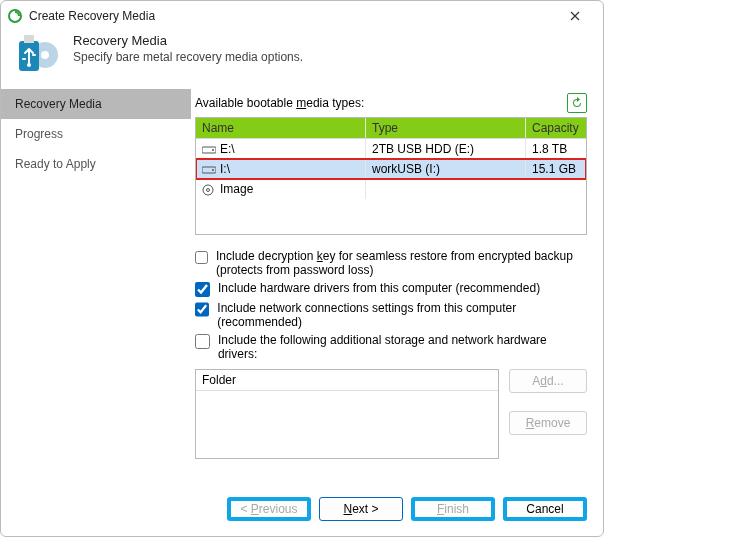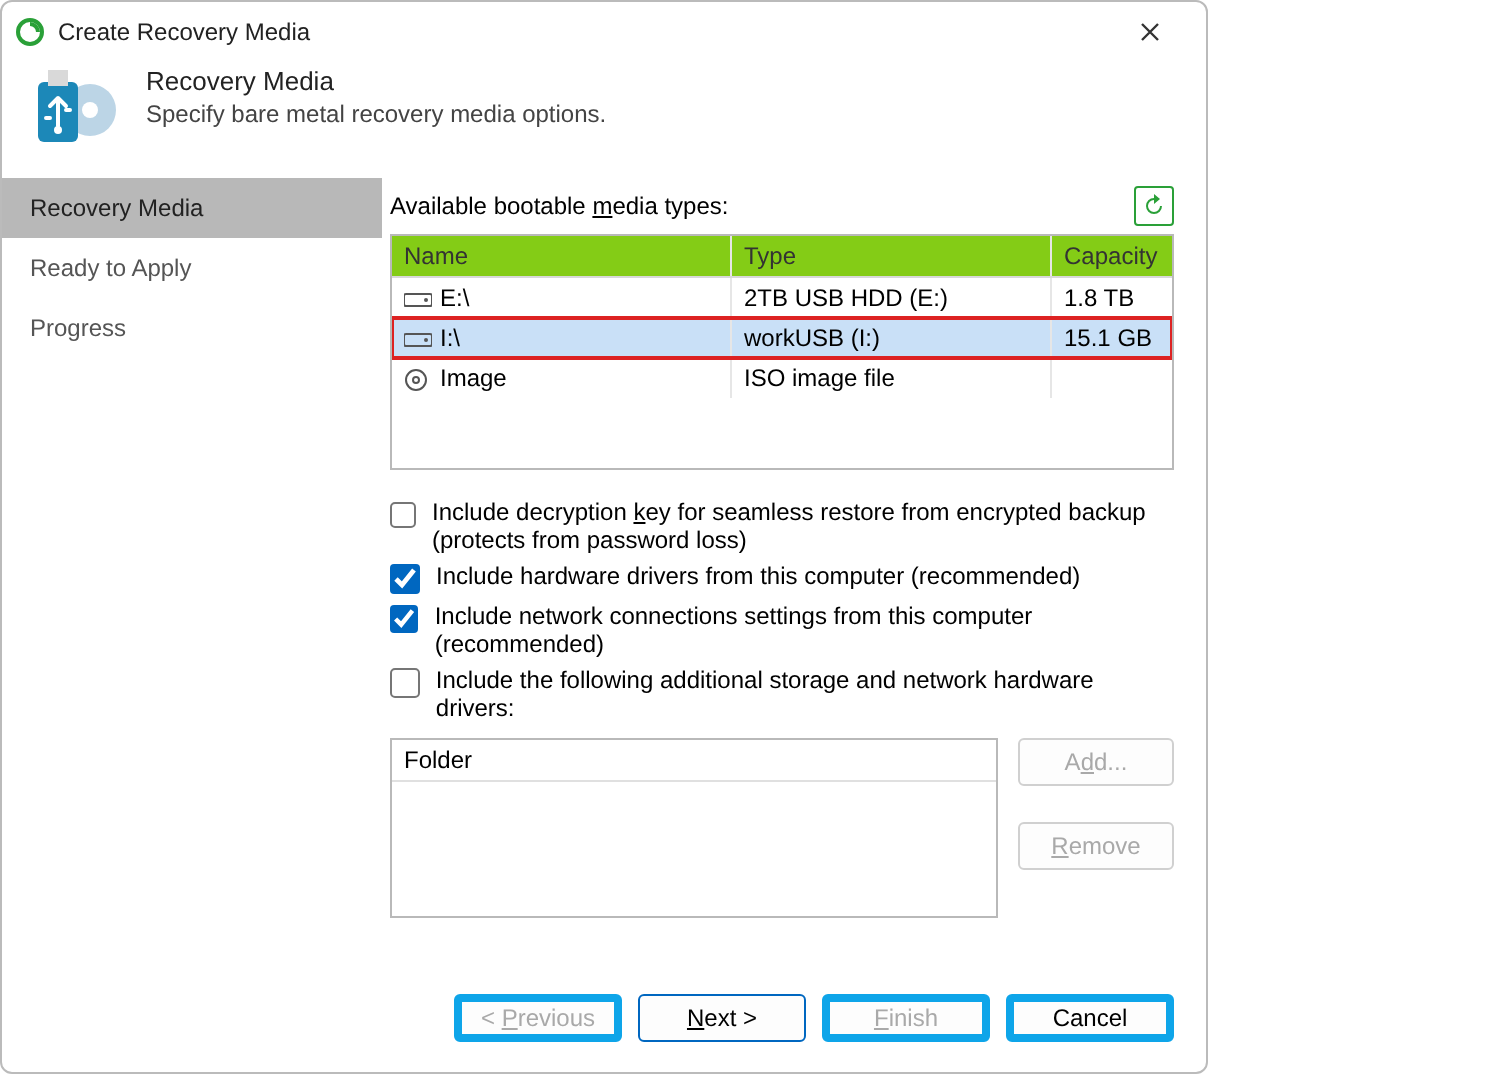--- a/index.html
+++ b/index.html
@@ -91,22 +91,22 @@
     </div>
     <div class="header-text">
       <div class="h-title">Recovery Media</div>
       <div class="h-sub">Specify bare metal recovery media options.</div>
     </div>
   </div>
 
   <div class="body">
     <div class="sidebar">
       <div class="nav-item active">Recovery Media</div>
+      <div class="nav-item">Progress</div>
       <div class="nav-item">Ready to Apply</div>
-      <div class="nav-item">Progress</div>
     </div>
 
     <div class="main">
       <div class="section-label">
         <span><span>Available bootable </span><span class="accel">m</span><span>edia types:</span></span>
         <div class="refresh-btn">
           <svg width="14" height="14" viewBox="0 0 14 14">
               <path d="M11 7 A4 4 0 1 1 7 3 L7 1 L10 3.5 L7 6 L7 4 A3 3 0 1 0 10 7" fill="#2aa038"></path>
             </svg>
         </div>
@@ -141,21 +141,20 @@
           <div class="col-cap">15.1 GB</div>
         </div>
         <div class="media-row">
           <div class="col-name">
             <span class="drive-icon"><svg width="12" height="12" viewBox="0 0 12 12">
                   <circle cx="6" cy="6" r="5" fill="none" stroke="#555"></circle>
                   <circle cx="6" cy="6" r="1.5" fill="none" stroke="#555"></circle>
                 </svg></span>
             <span>Image</span>
           </div>
-          <div class="col-type">ISO image file</div>
           <div class="col-cap"></div>
         </div>
       </div>
 
       <div class="options">
         <label class="opt">
           <input type="checkbox" style="">
           <span class="txt"><span>Include decryption </span><span class="accel">k</span><span>ey for seamless restore from encrypted backup (protects from password loss)</span></span>
         </label>
         <label class="opt">

